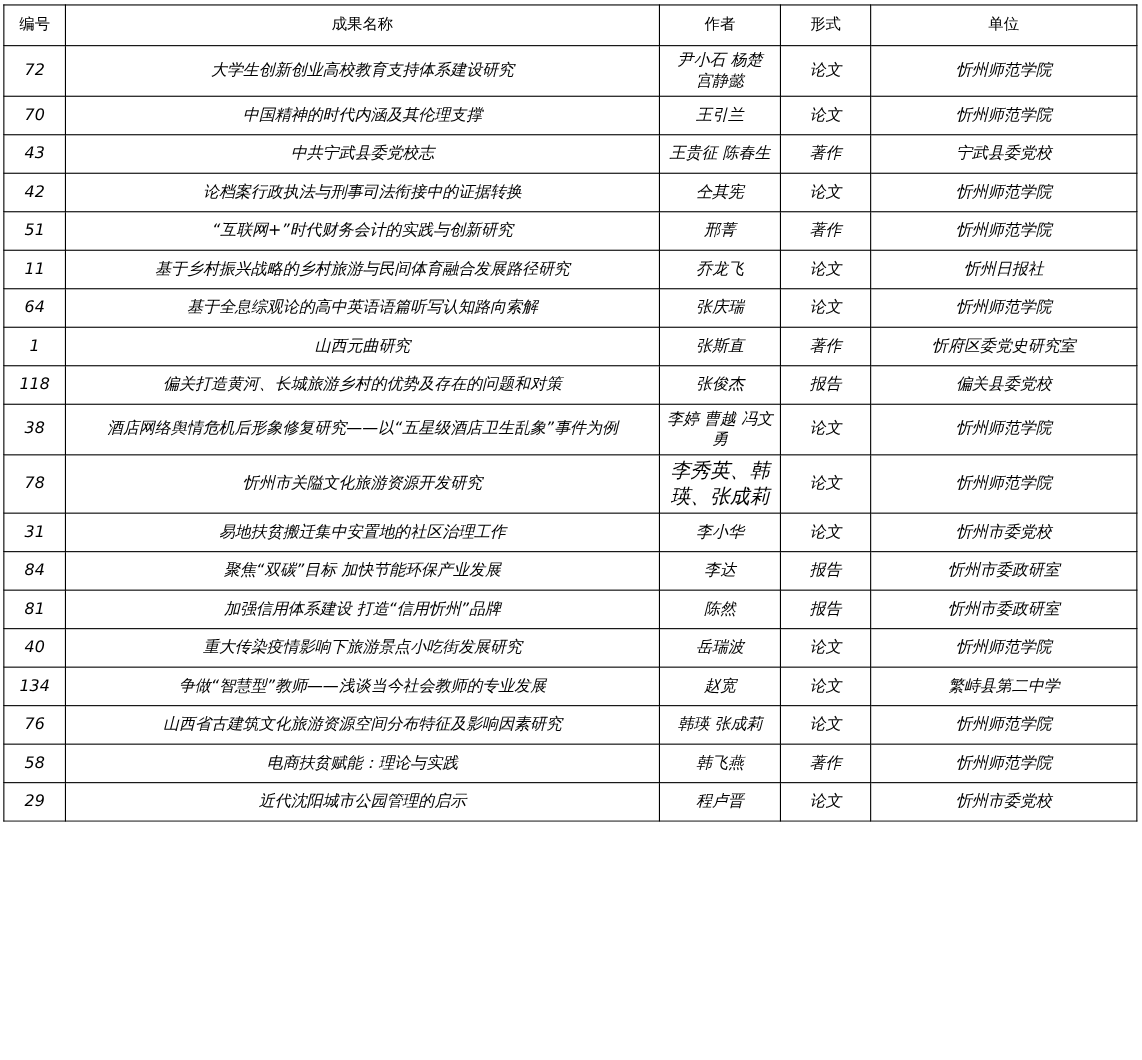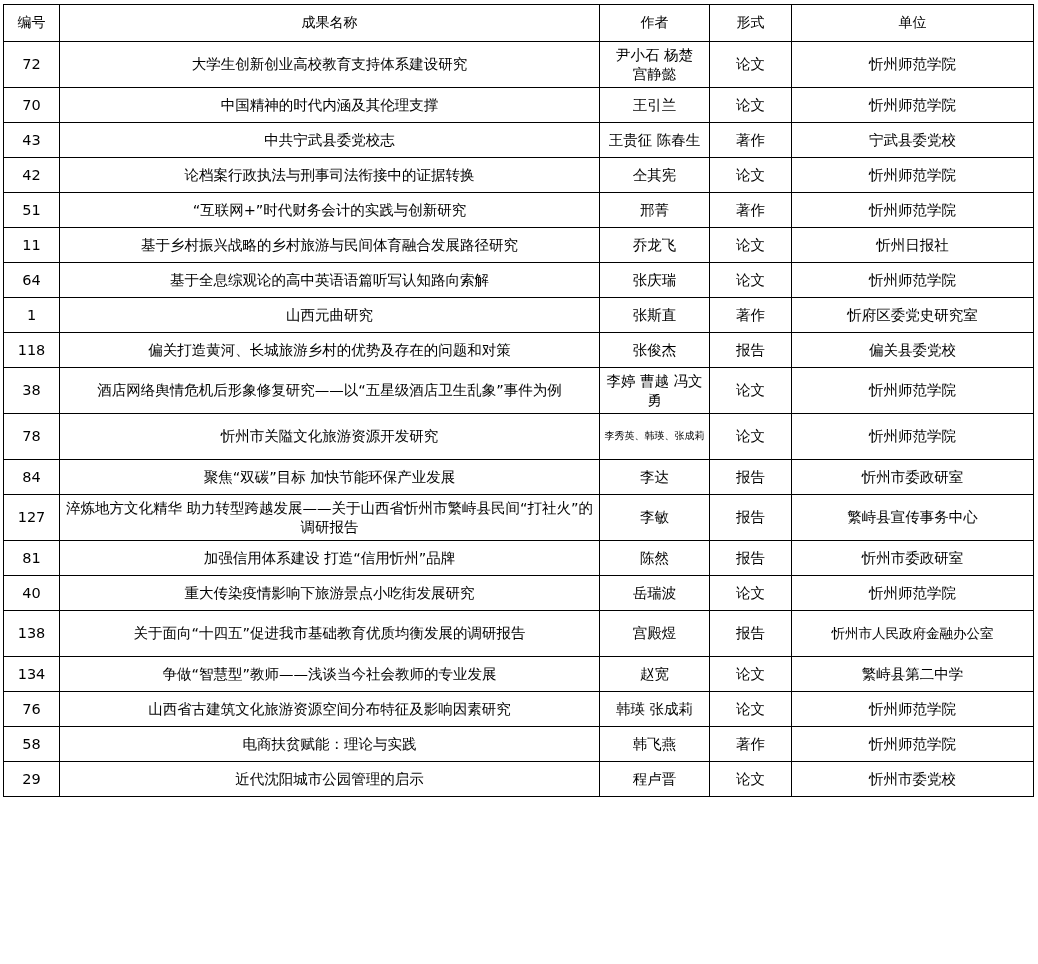--- a/index.html
+++ b/index.html
@@ -48,25 +48,25 @@
   col.c-author { width: 110px; }
   col.c-form   { width: 82px; }
   col.c-unit   { width: 242px; }
 
   td.id   { font-size: 14.5px; }
   td.title { font-size: 15px; }
   td.author { font-size: 14.5px; }
   td.form  { font-size: 14.5px; }
   td.unit  { font-size: 14.5px; }
 
-  tr.row { height: 35px; }
+  tr.row { height: 35px; font-style: italic; }
   tr.row.tall { height: 46px; }
 
   
-  td.author.small { font-size: 10px; }
+  td.author.small { font-size: 18px; }
   td.unit.small { font-size: 13.5px; }
 </style>
 </head>
 <body>
 
 <div class="sheet">
   <table class="results">
     <colgroup>
       <col class="c-id">
       <col class="c-title">
@@ -155,54 +155,47 @@
         <td class="unit">忻州师范学院</td>
       </tr>
       <tr class="row tall">
         <td class="id">78</td>
         <td class="title">忻州市关隘文化旅游资源开发研究</td>
         <td class="author small">李秀英、韩瑛、张成莉</td>
         <td class="form">论文</td>
         <td class="unit">忻州师范学院</td>
       </tr>
       <tr class="row">
+        <td class="id">31</td>
+        <td class="title">易地扶贫搬迁集中安置地的社区治理工作</td>
+        <td class="author">李小华</td>
+        <td class="form">论文</td>
+        <td class="unit">忻州市委党校</td>
+      </tr>
+      <tr class="row">
         <td class="id">84</td>
         <td class="title">聚焦“双碳”目标 加快节能环保产业发展</td>
         <td class="author">李达</td>
         <td class="form">报告</td>
         <td class="unit">忻州市委政研室</td>
       </tr>
-      <tr class="row tall">
-        <td class="id">127</td>
-        <td class="title">淬炼地方文化精华 助力转型跨越发展——关于山西省忻州市繁峙县民间“打社火”的调研报告</td>
-        <td class="author">李敏</td>
-        <td class="form">报告</td>
-        <td class="unit">繁峙县宣传事务中心</td>
-      </tr>
       <tr class="row">
         <td class="id">81</td>
         <td class="title">加强信用体系建设 打造“信用忻州”品牌</td>
         <td class="author">陈然</td>
         <td class="form">报告</td>
         <td class="unit">忻州市委政研室</td>
       </tr>
       <tr class="row">
         <td class="id">40</td>
         <td class="title">重大传染疫情影响下旅游景点小吃街发展研究</td>
         <td class="author">岳瑞波</td>
         <td class="form">论文</td>
         <td class="unit">忻州师范学院</td>
       </tr>
-      <tr class="row tall">
-        <td class="id">138</td>
-        <td class="title">关于面向“十四五”促进我市基础教育优质均衡发展的调研报告</td>
-        <td class="author">宫殿煜</td>
-        <td class="form">报告</td>
-        <td class="unit small">忻州市人民政府金融办公室</td>
-      </tr>
       <tr class="row">
         <td class="id">134</td>
         <td class="title">争做“智慧型”教师——浅谈当今社会教师的专业发展</td>
         <td class="author">赵宽</td>
         <td class="form">论文</td>
         <td class="unit">繁峙县第二中学</td>
       </tr>
       <tr class="row">
         <td class="id">76</td>
         <td class="title">山西省古建筑文化旅游资源空间分布特征及影响因素研究</td>

